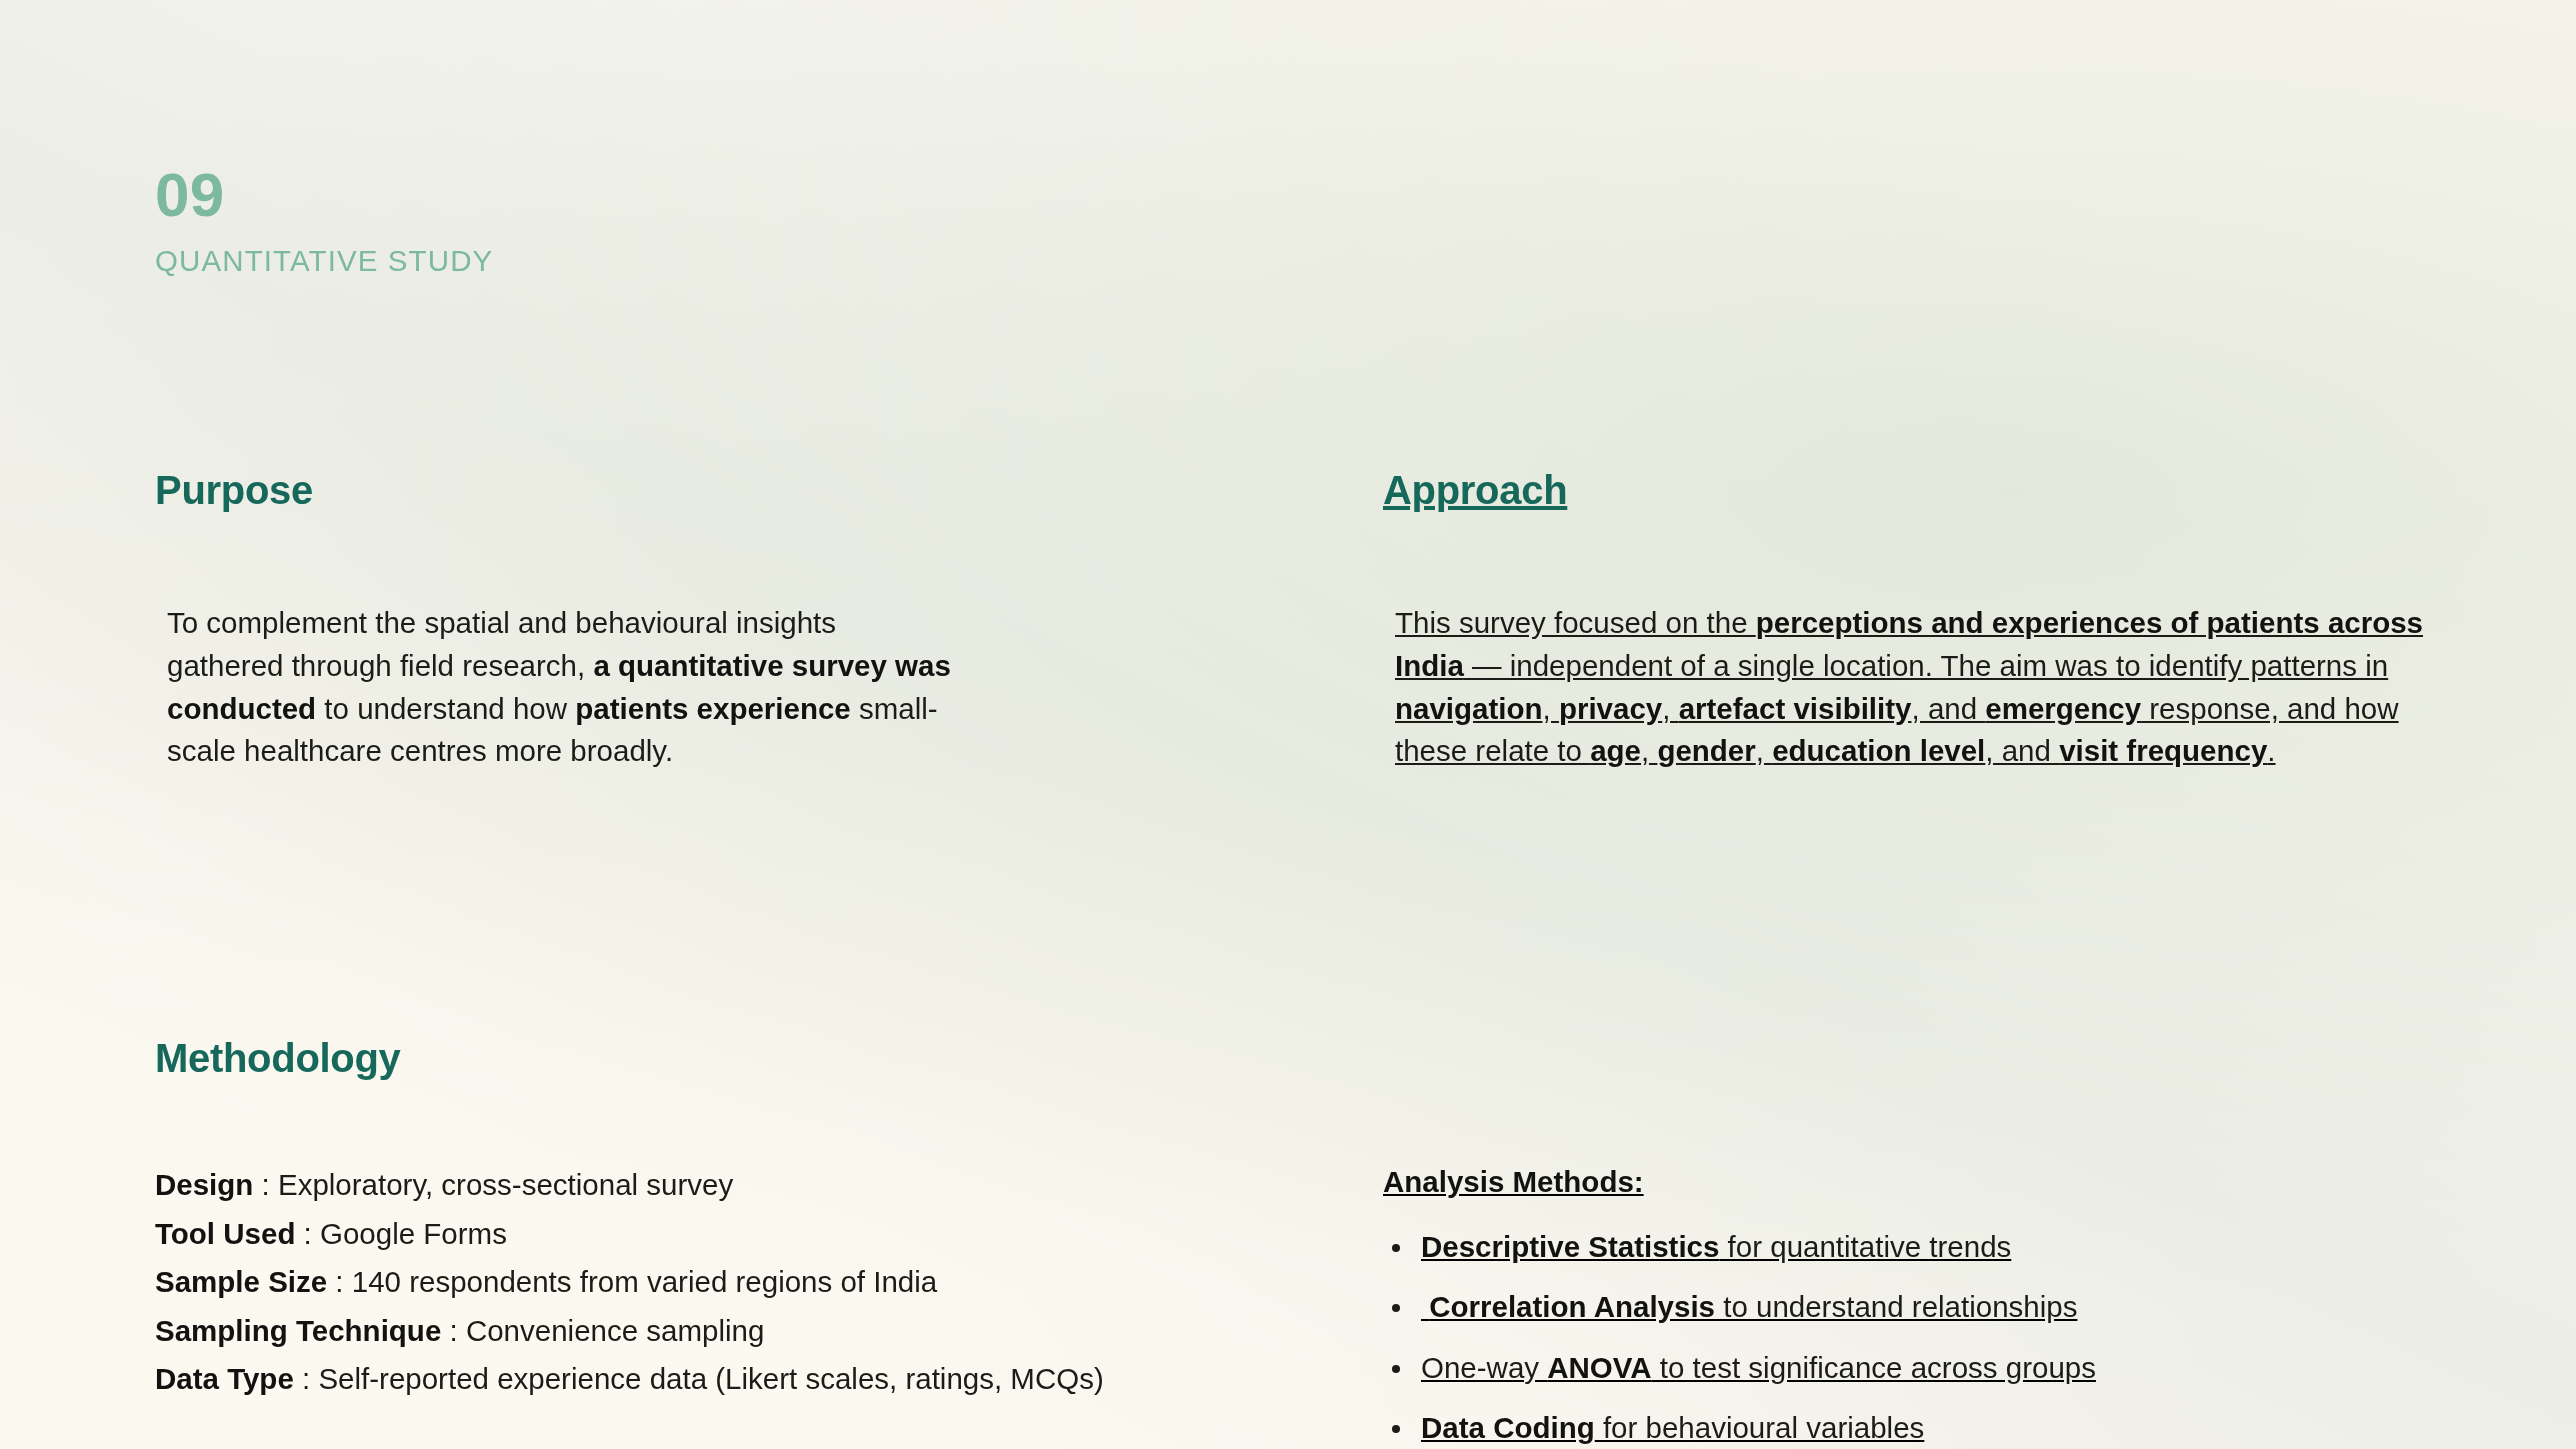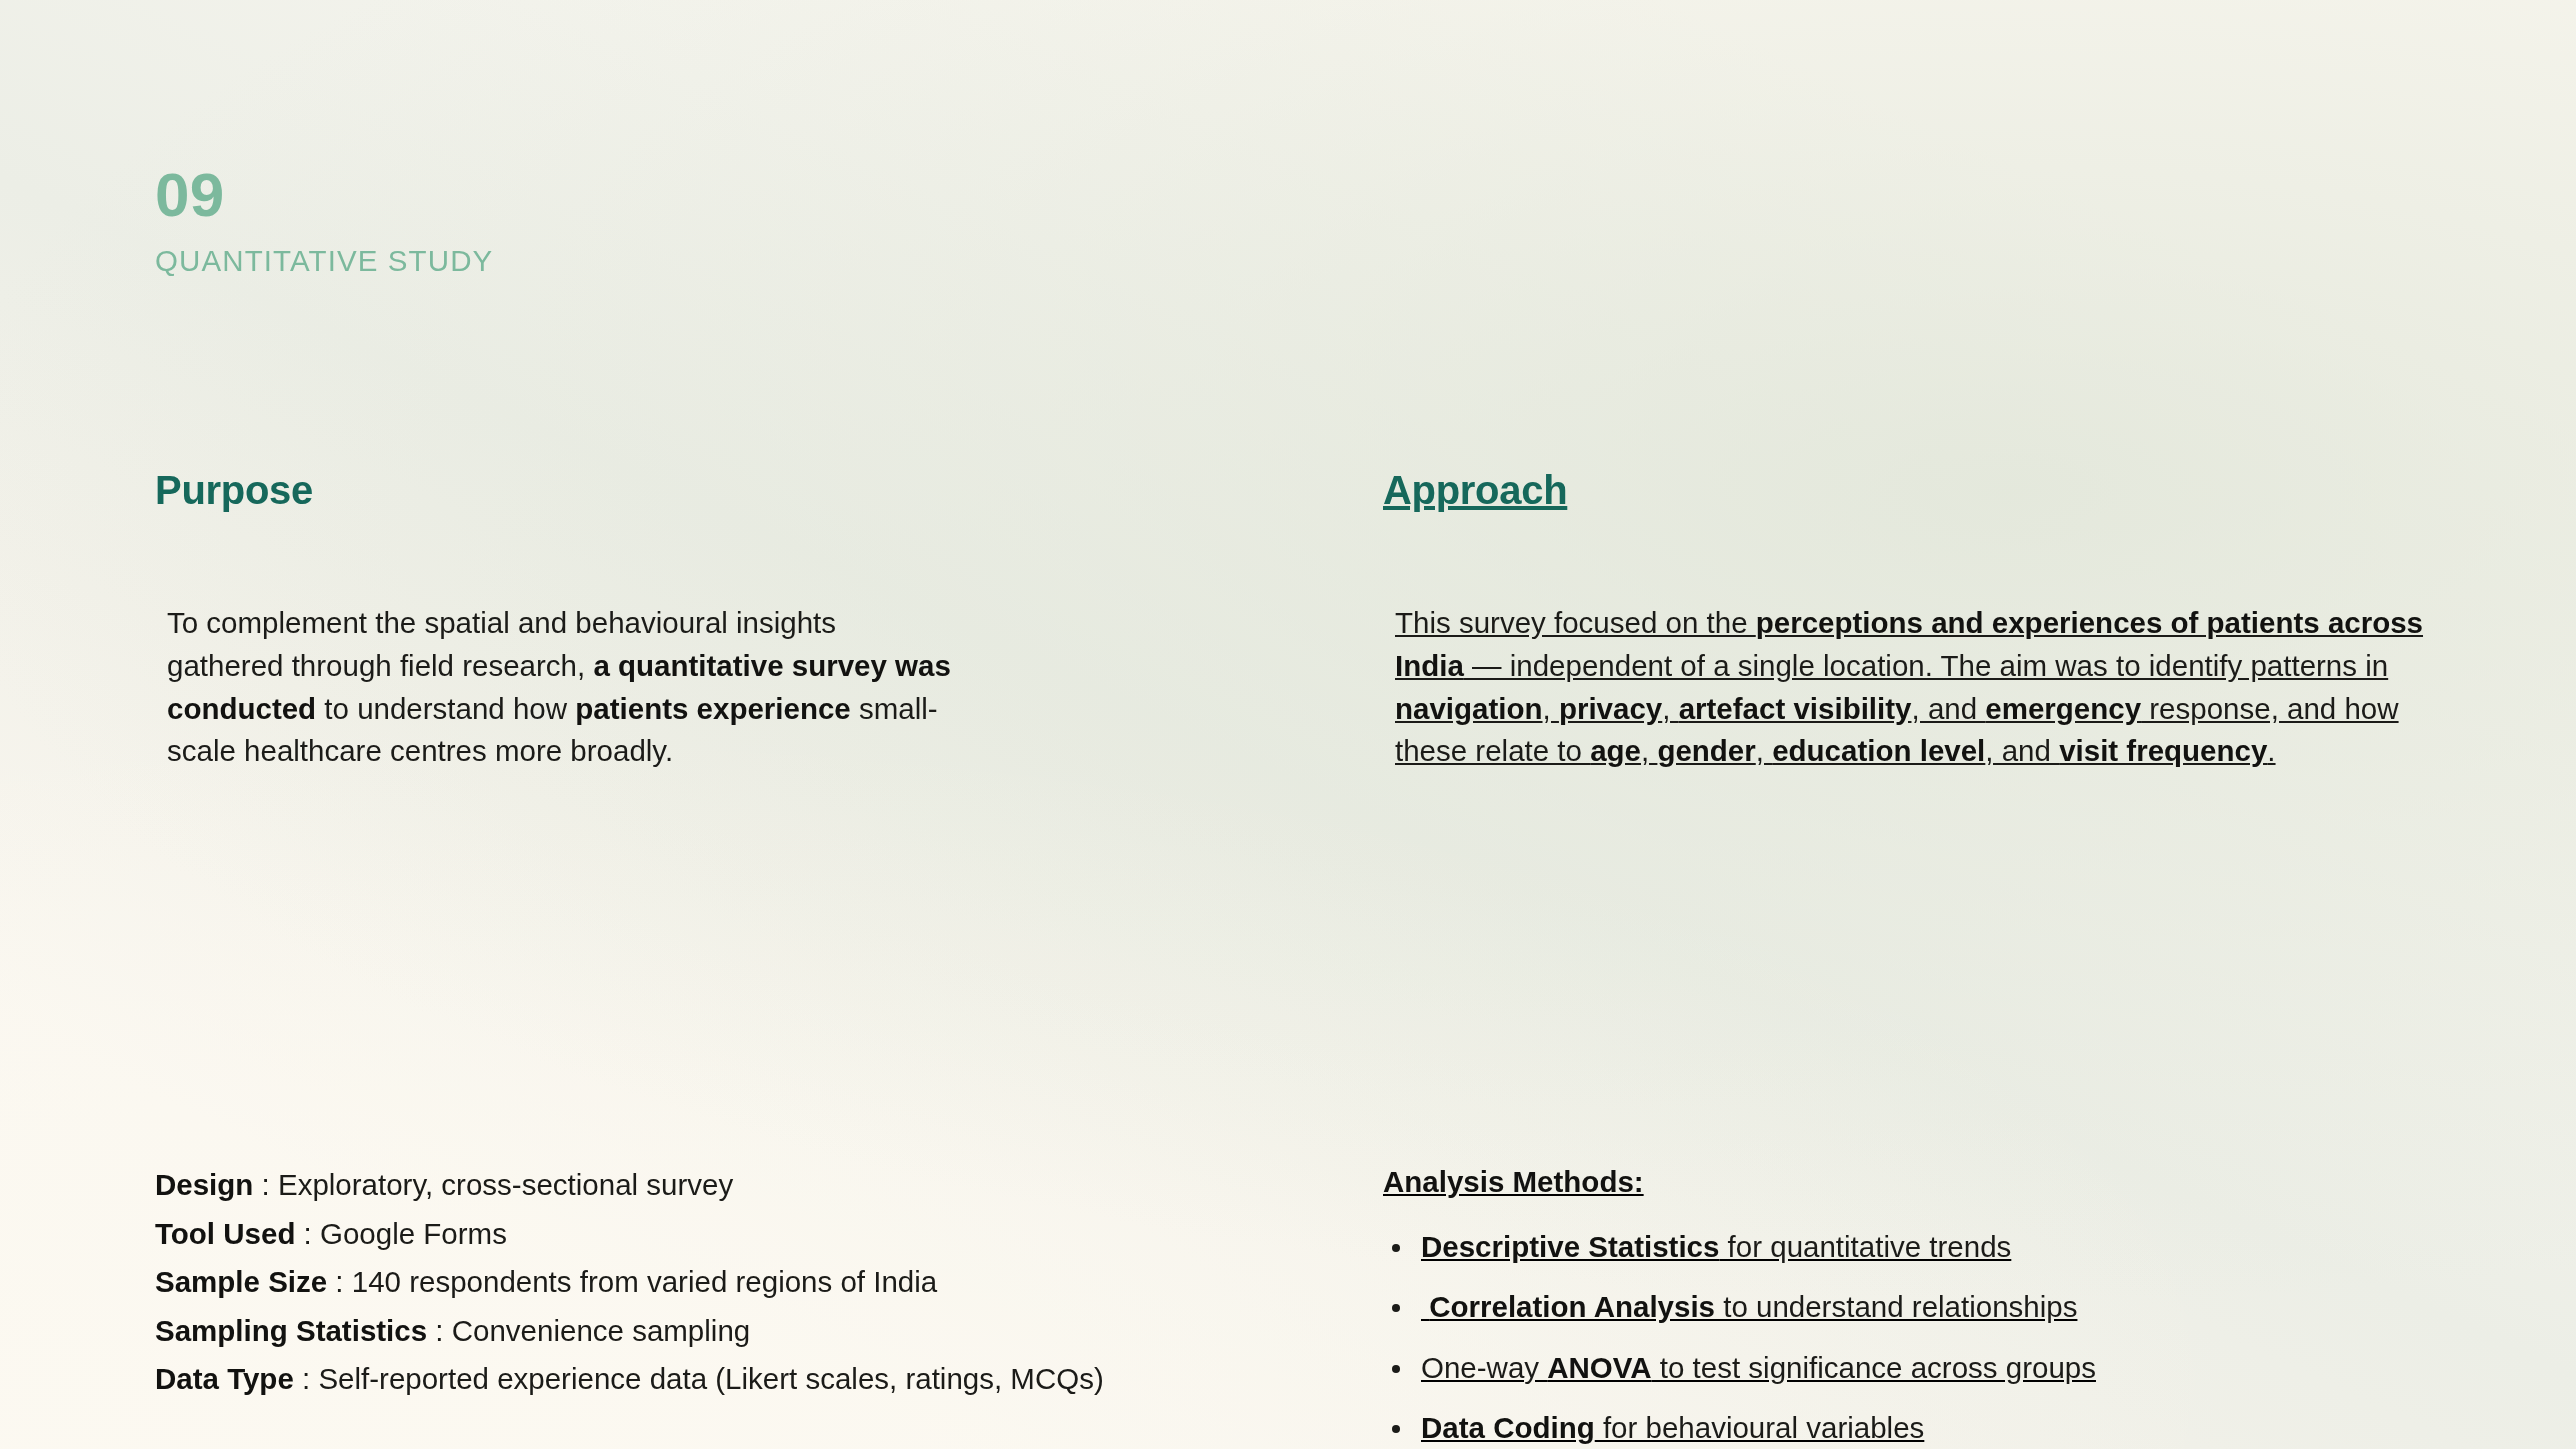--- a/index.html
+++ b/index.html
@@ -195,26 +195,27 @@
       <div class="eyebrow-number">09</div>
       <div class="eyebrow-label">QUANTITATIVE STUDY</div>
     </div>
 
     <h2 id="purpose-heading" class="col-left section-heading">Purpose</h2>
     <p id="purpose-text" class="col-left body-copy"><span>To complement the spatial and behavioural insights gathered through field research, </span><b>a quantitative survey was conducted</b><span> to understand how </span><b>patients experience</b><span> small-scale healthcare centres more broadly.</span></p>
 
     <h2 id="approach-heading" class="col-right section-heading">Approach</h2>
     <p id="approach-text" class="col-right body-copy"><span>This survey focused on the </span><b>perceptions and experiences of patients across India</b><span> — independent of a single location. The aim was to identify patterns in </span><b>navigation</b><span>, </span><b>privacy</b><span>, </span><b>artefact visibility</b><span>, and </span><b>emergency</b><span> response, and how these relate to </span><b>age</b><span>, </span><b>gender</b><span>, </span><b>education level</b><span>, and </span><b>visit frequency</b><span>.</span></p>
 
+    <h2 id="methodology-heading" class="col-left section-heading">Methodology</h2>
 
     <div id="methodology-details" class="col-left">
         <div class="detail-row"><span class="detail-label">Design</span><span class="detail-sep"> :</span><span class="detail-value">  Exploratory, cross-sectional survey</span></div>
         <div class="detail-row"><span class="detail-label">Tool Used</span><span class="detail-sep"> :</span><span class="detail-value">  Google Forms</span></div>
         <div class="detail-row"><span class="detail-label">Sample Size</span><span class="detail-sep"> :</span><span class="detail-value"> 140 respondents from varied regions of India</span></div>
-        <div class="detail-row"><span class="detail-label">Sampling Statistics</span><span class="detail-sep"> :</span><span class="detail-value">  Convenience sampling</span></div>
+        <div class="detail-row"><span class="detail-label">Sampling Technique</span><span class="detail-sep"> :</span><span class="detail-value">  Convenience sampling</span></div>
         <div class="detail-row"><span class="detail-label">Data Type</span><span class="detail-sep"> :</span><span class="detail-value">  Self-reported experience data (Likert scales, ratings, MCQs)</span></div>
       </div>
 
     <div id="analysis-block" class="col-right">
       <div class="analysis-title">Analysis Methods:</div>
       <ul class="analysis-list">
           <li><b>Descriptive Statistics</b><span> for quantitative trends</span></li>
           <li><span>&nbsp;</span><b>Correlation Analysis</b><span> to understand relationships</span></li>
           <li><span>One-way </span><b>ANOVA</b><span> to test significance across groups</span></li>
           <li><b>Data Coding</b><span> for behavioural variables</span></li>

